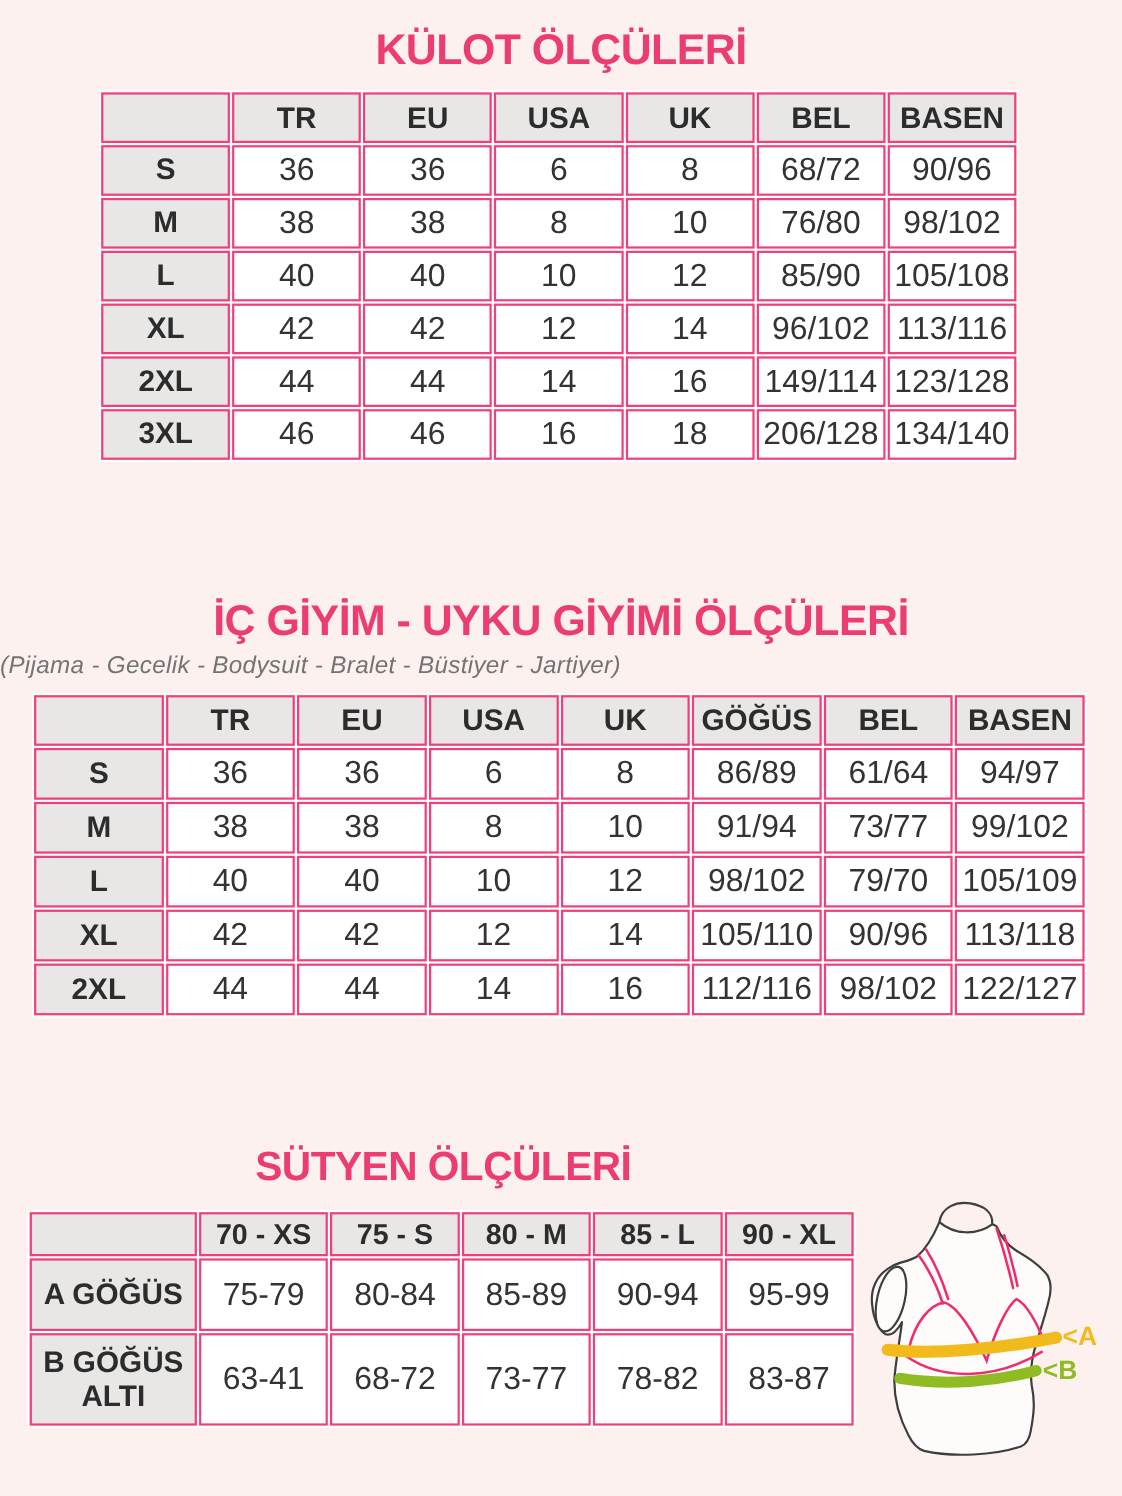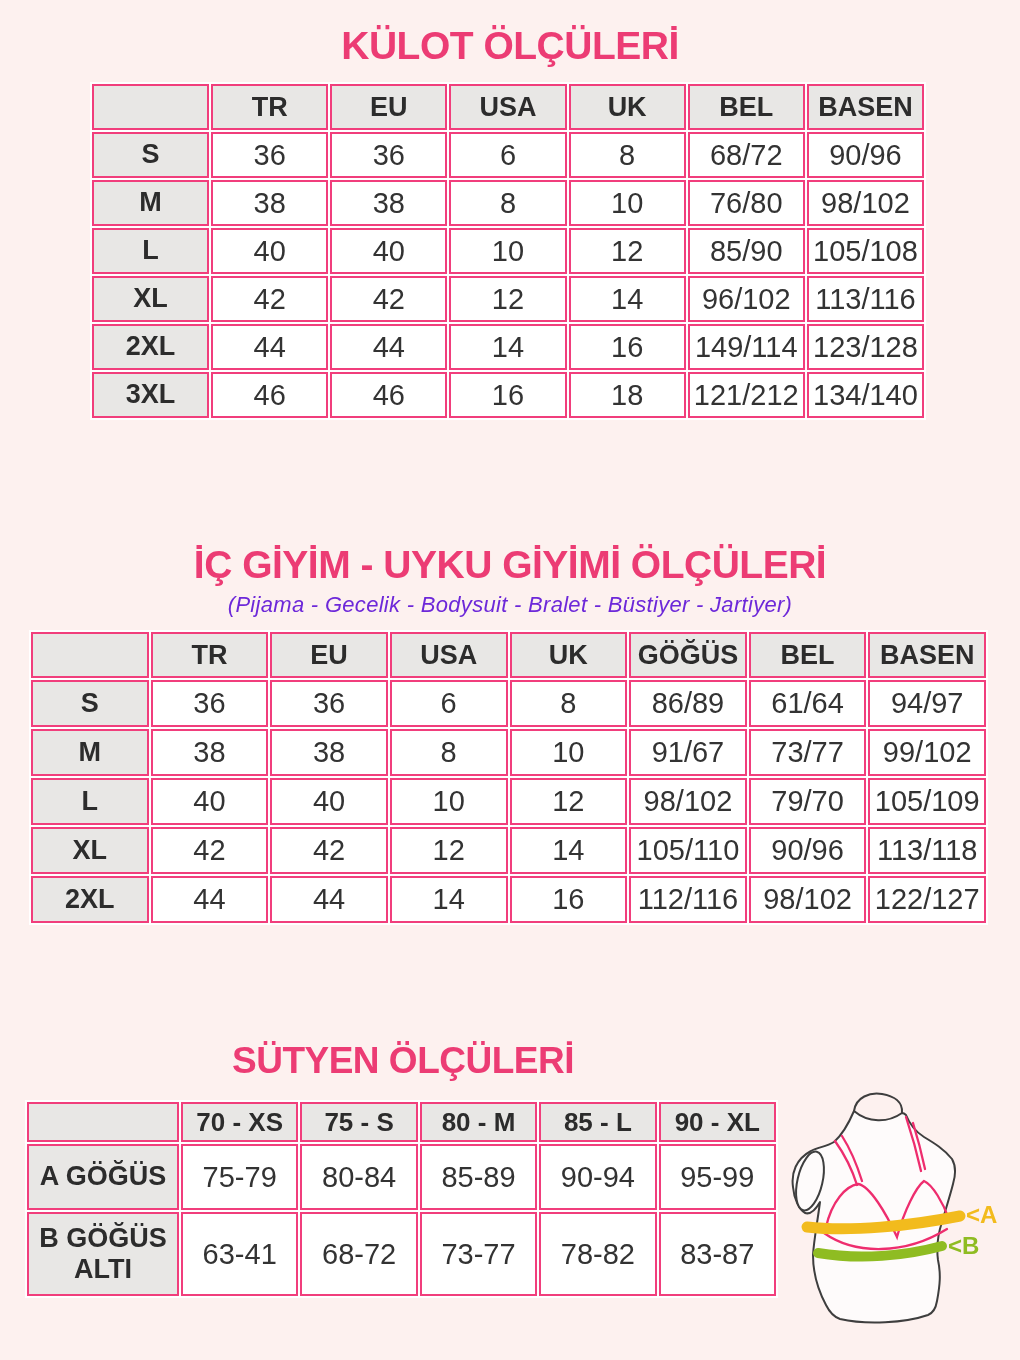--- a/index.html
+++ b/index.html
@@ -11,21 +11,21 @@
   .title{
     position:absolute;left:0;width:1020px;margin:0;
     text-align:center;font-weight:700;color:#ec3c74;
     font-size:39px;letter-spacing:-0.5px;
   }
   .title-1{top:24px;}
   .title-2{top:543px;}
   .title-3{top:1040px;width:806px;font-size:37px;}
   .subtitle{
     position:absolute;top:592px;left:0;width:1020px;
-    text-align:center;font-size:22px;font-style:italic;color:#6d28d9;
+    font-size:22px;font-style:italic;color:#737373;
     letter-spacing:0.3px;
   }
   table.size-table{
     position:absolute;border-collapse:separate;border-spacing:2px;
     background:#ffffff;table-layout:fixed;
   }
   .size-table th,.size-table td{
     border:2px solid #f13e7c;text-align:center;vertical-align:middle;
     padding:0;overflow:hidden;
   }
@@ -125,21 +125,21 @@
           <td class="value-cell">16</td>
           <td class="value-cell">149/114</td>
           <td class="value-cell">123/128</td>
         </tr>
         <tr>
           <td class="row-label">3XL</td>
           <td class="value-cell">46</td>
           <td class="value-cell">46</td>
           <td class="value-cell">16</td>
           <td class="value-cell">18</td>
-          <td class="value-cell">121/212</td>
+          <td class="value-cell">206/128</td>
           <td class="value-cell">134/140</td>
         </tr>
       </tbody>
     </table>
 
   <h1 class="title title-2">İÇ GİYİM - UYKU GİYİMİ ÖLÇÜLERİ</h1>
   <div class="subtitle">(Pijama - Gecelik - Bodysuit - Bralet - Büstiyer - Jartiyer)</div>
   <table class="size-table table-2">
       <colgroup>
         <col>
@@ -173,21 +173,21 @@
           <td class="value-cell">86/89</td>
           <td class="value-cell">61/64</td>
           <td class="value-cell">94/97</td>
         </tr>
         <tr>
           <td class="row-label">M</td>
           <td class="value-cell">38</td>
           <td class="value-cell">38</td>
           <td class="value-cell">8</td>
           <td class="value-cell">10</td>
-          <td class="value-cell">91/67</td>
+          <td class="value-cell">91/94</td>
           <td class="value-cell">73/77</td>
           <td class="value-cell">99/102</td>
         </tr>
         <tr>
           <td class="row-label">L</td>
           <td class="value-cell">40</td>
           <td class="value-cell">40</td>
           <td class="value-cell">10</td>
           <td class="value-cell">12</td>
           <td class="value-cell">98/102</td>

